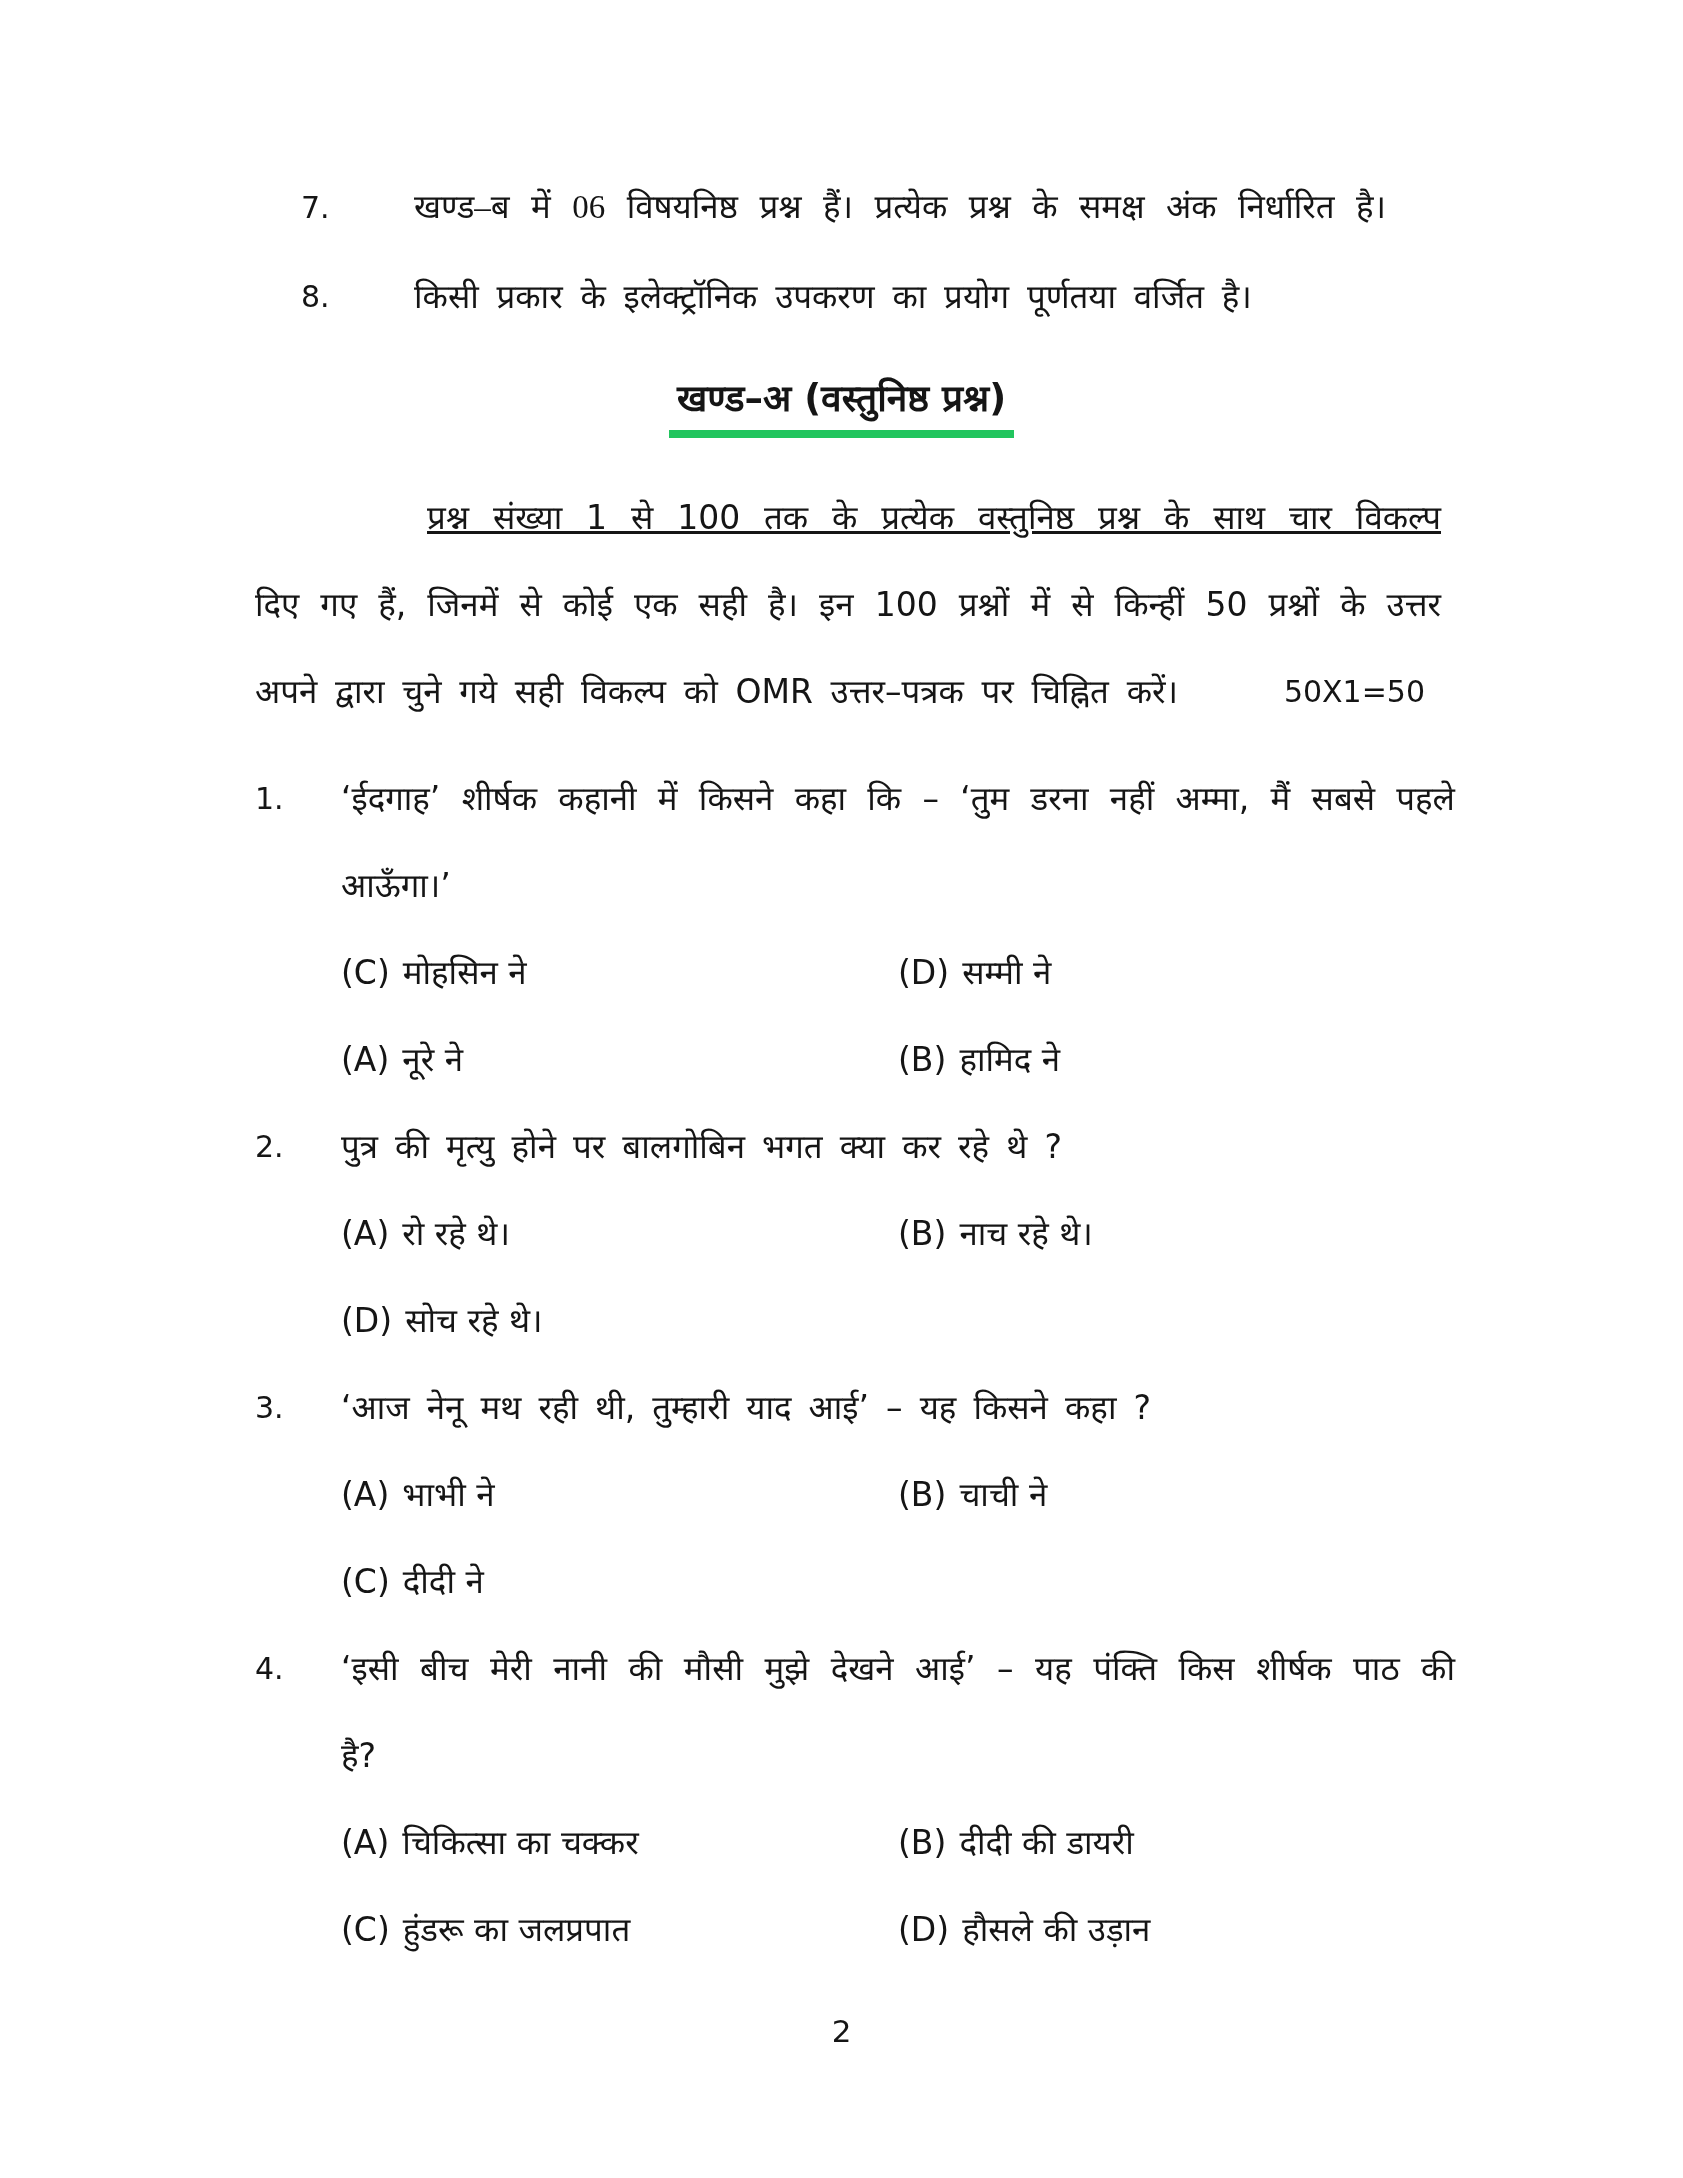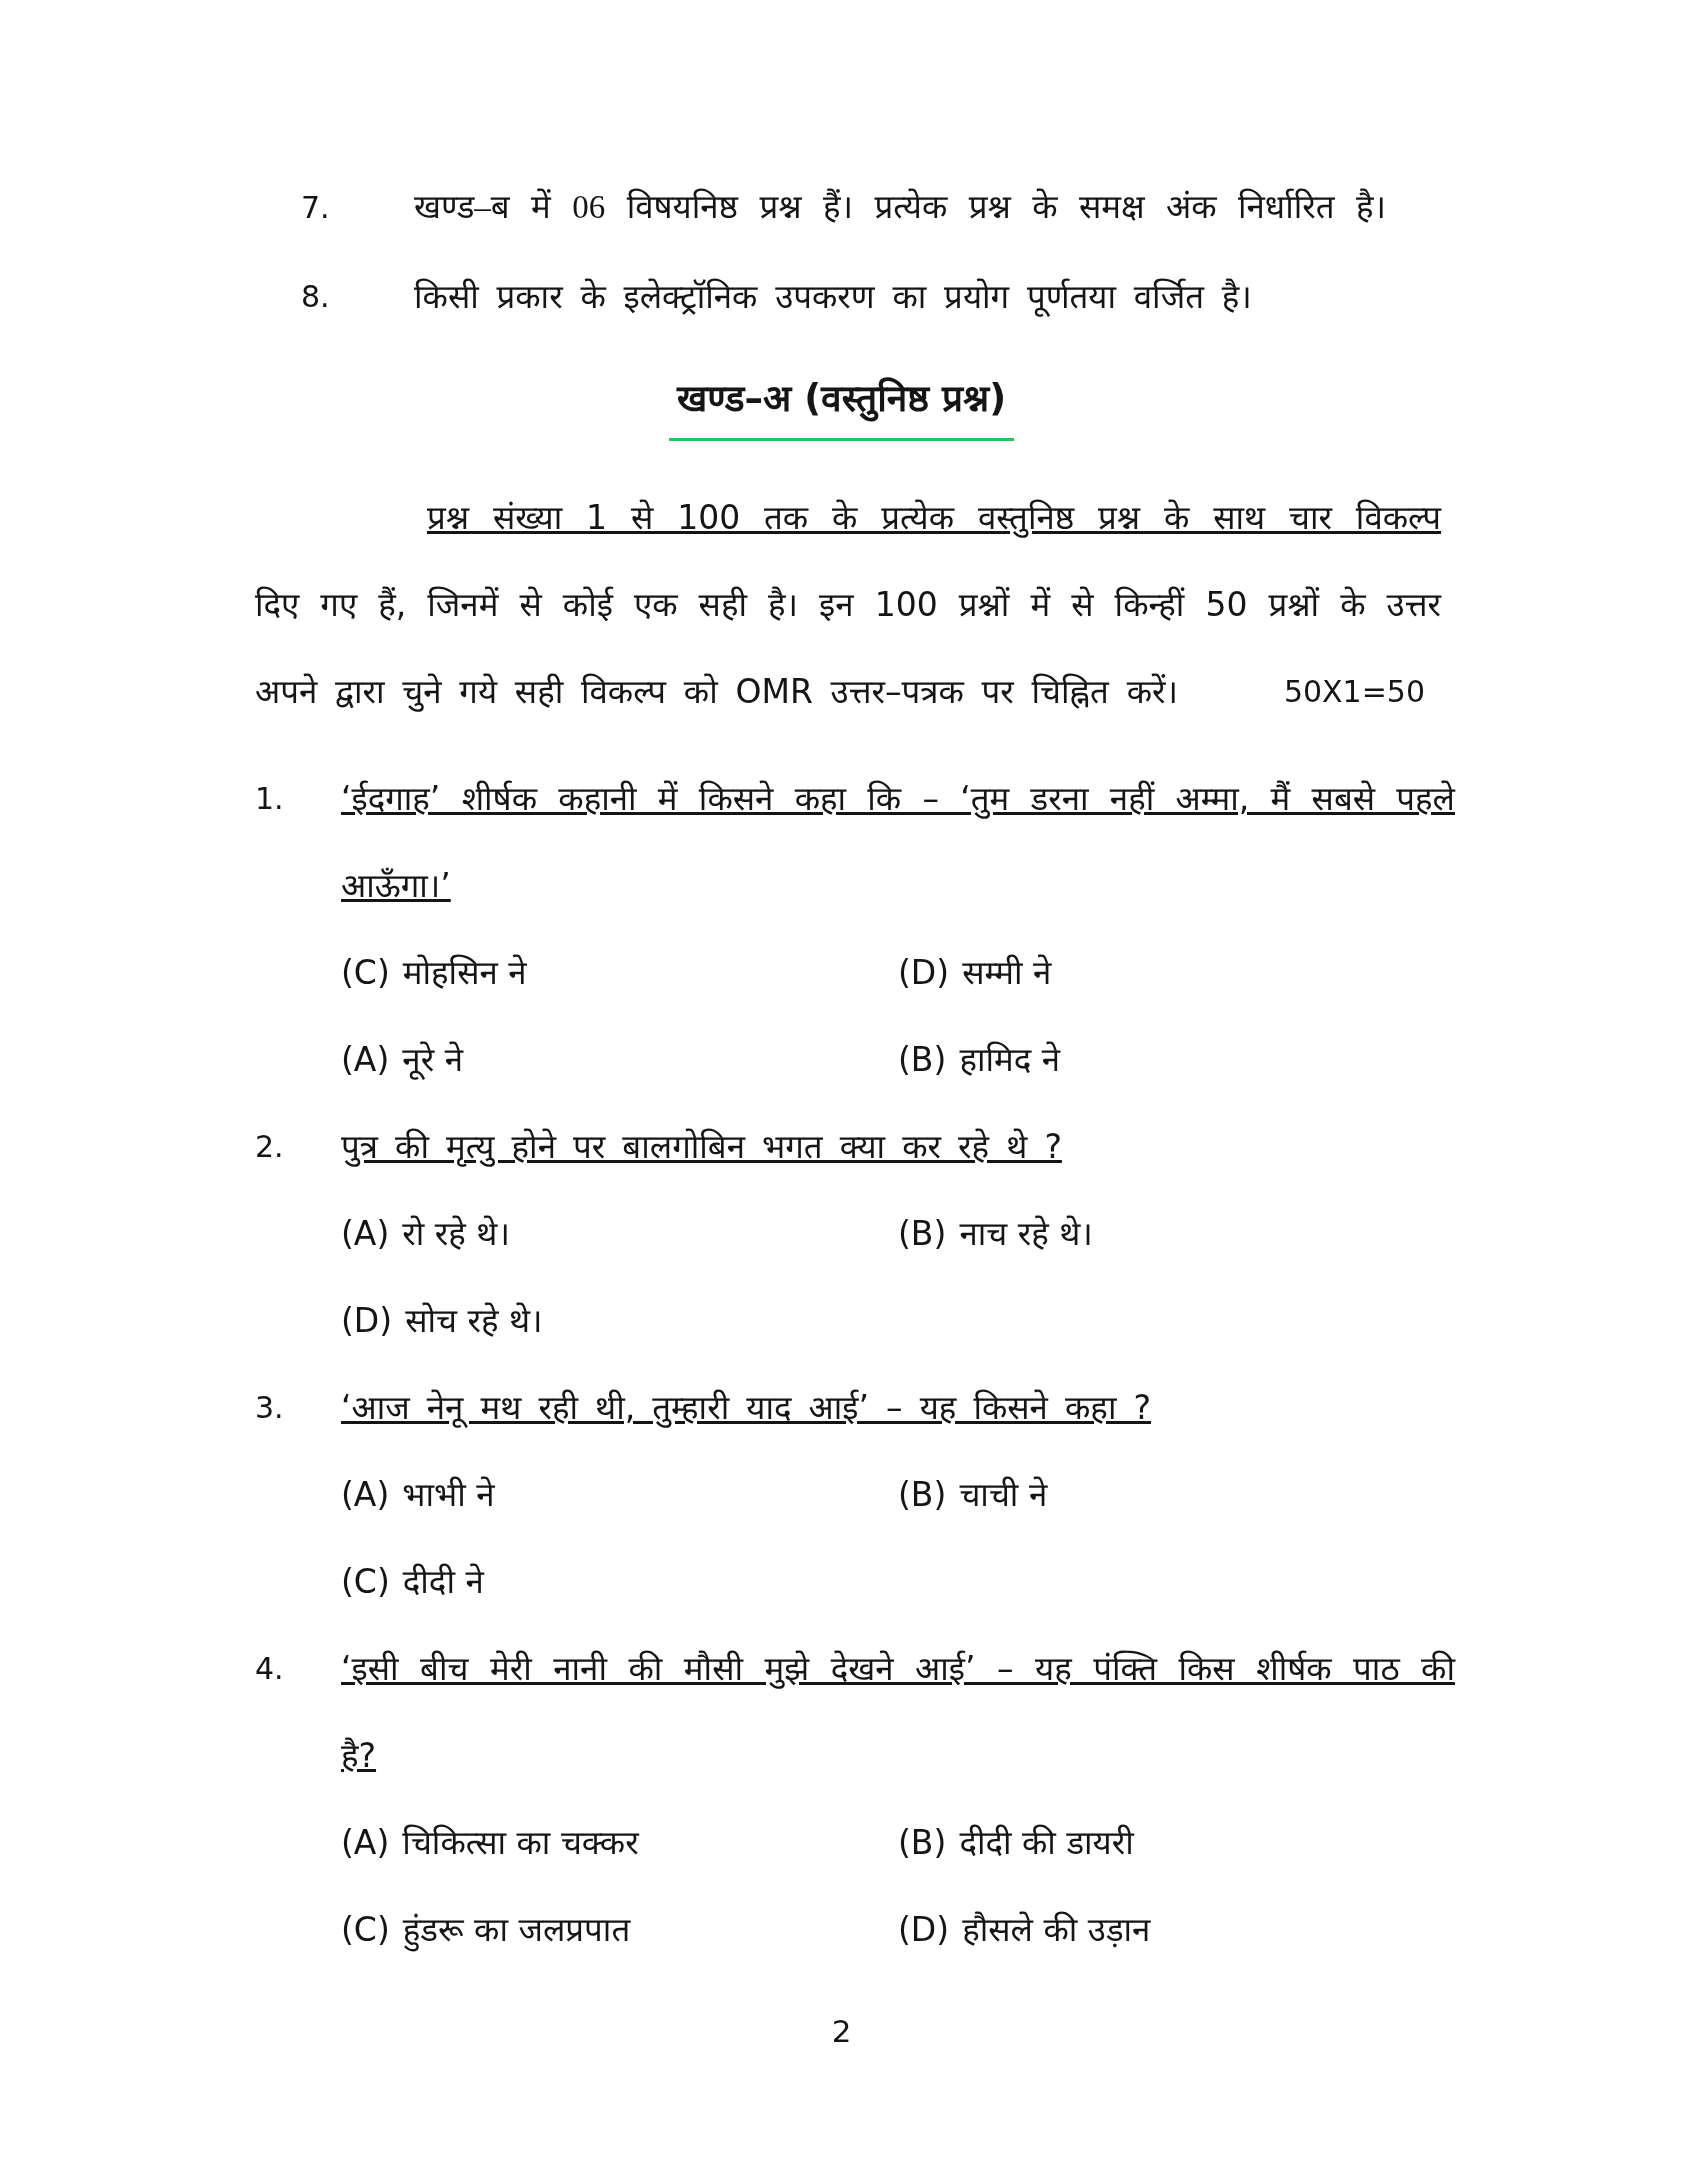--- a/index.html
+++ b/index.html
@@ -26,43 +26,43 @@
   .instr-text { flex:1; word-spacing:0.22em; }
   .instr-text.stretch { text-align:justify; text-align-last:justify; padding-right:55px;font-family:Liberation Serif, serif; }
 
   
   .heading-wrap { text-align:center; margin:20px 0 24px; line-height:89px; }
   .heading {
     display:inline-block;
     font-size:37px;
     font-weight:bold;
     line-height:48px;
-    border-bottom:3px solid #22c55e;
-    padding:0 8px 15px 8px;
+    border-bottom:8px solid #22c55e;
+    padding:0 8px 7px 8px;
   }
 
   
   .para { margin:0 242px 0 255px; font-size:33px; }
   .para-line { line-height:87px; word-spacing:0.22em; }
   .jl { text-align:justify; text-align-last:justify; }
   .para-line.indent { padding-left:172px;text-decoration:underline; }
   .para-line.last-line {
     display:flex;
     justify-content:space-between;
     align-items:center;
     word-spacing:0.22em;
   }
   .marks { flex:none; font-size:30px; margin-right:16px; word-spacing:normal; }
 
   
   .questions { margin-top:20px; }
   .question { display:flex; margin:0 228px 0 255px; font-size:33px; }
   .qnum { flex:none; width:86px; font-size:30px; line-height:87px; }
   .qbody { flex:1; min-width:0; }
-  .qline { line-height:87px; word-spacing:0.2em;text-decoration:underline; }
+  .qline { line-height:87px; word-spacing:0.2em; }
 
   
   .opt-row { display:grid; grid-template-columns:557px 1fr; }
   .option { line-height:87px; white-space:nowrap; overflow:visible; }
   .opt-label { margin-right:13px; }
 
   .page-num {
     position:absolute;
     left:0; right:0;
     bottom:131px;

